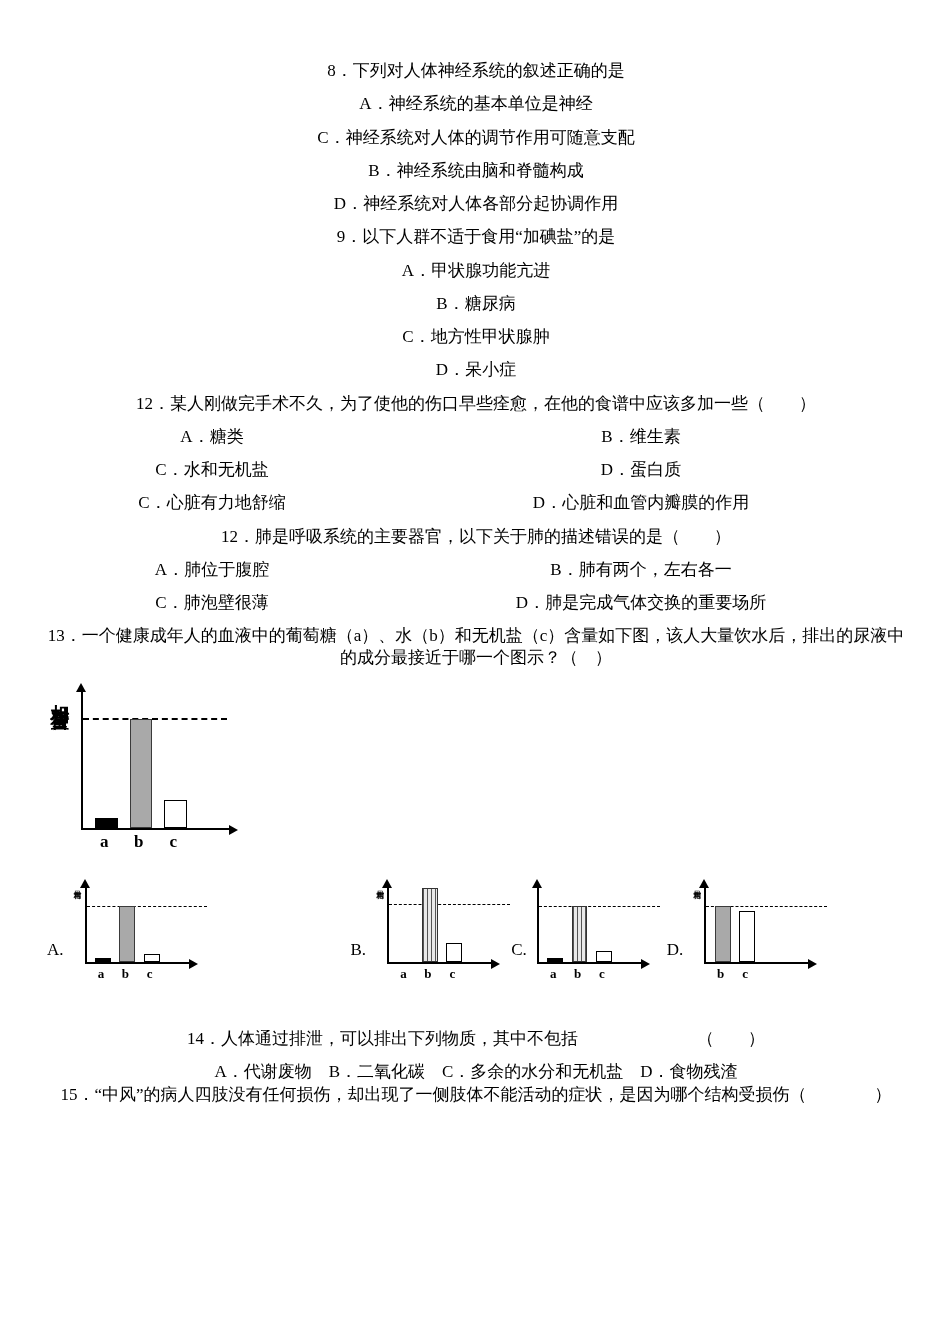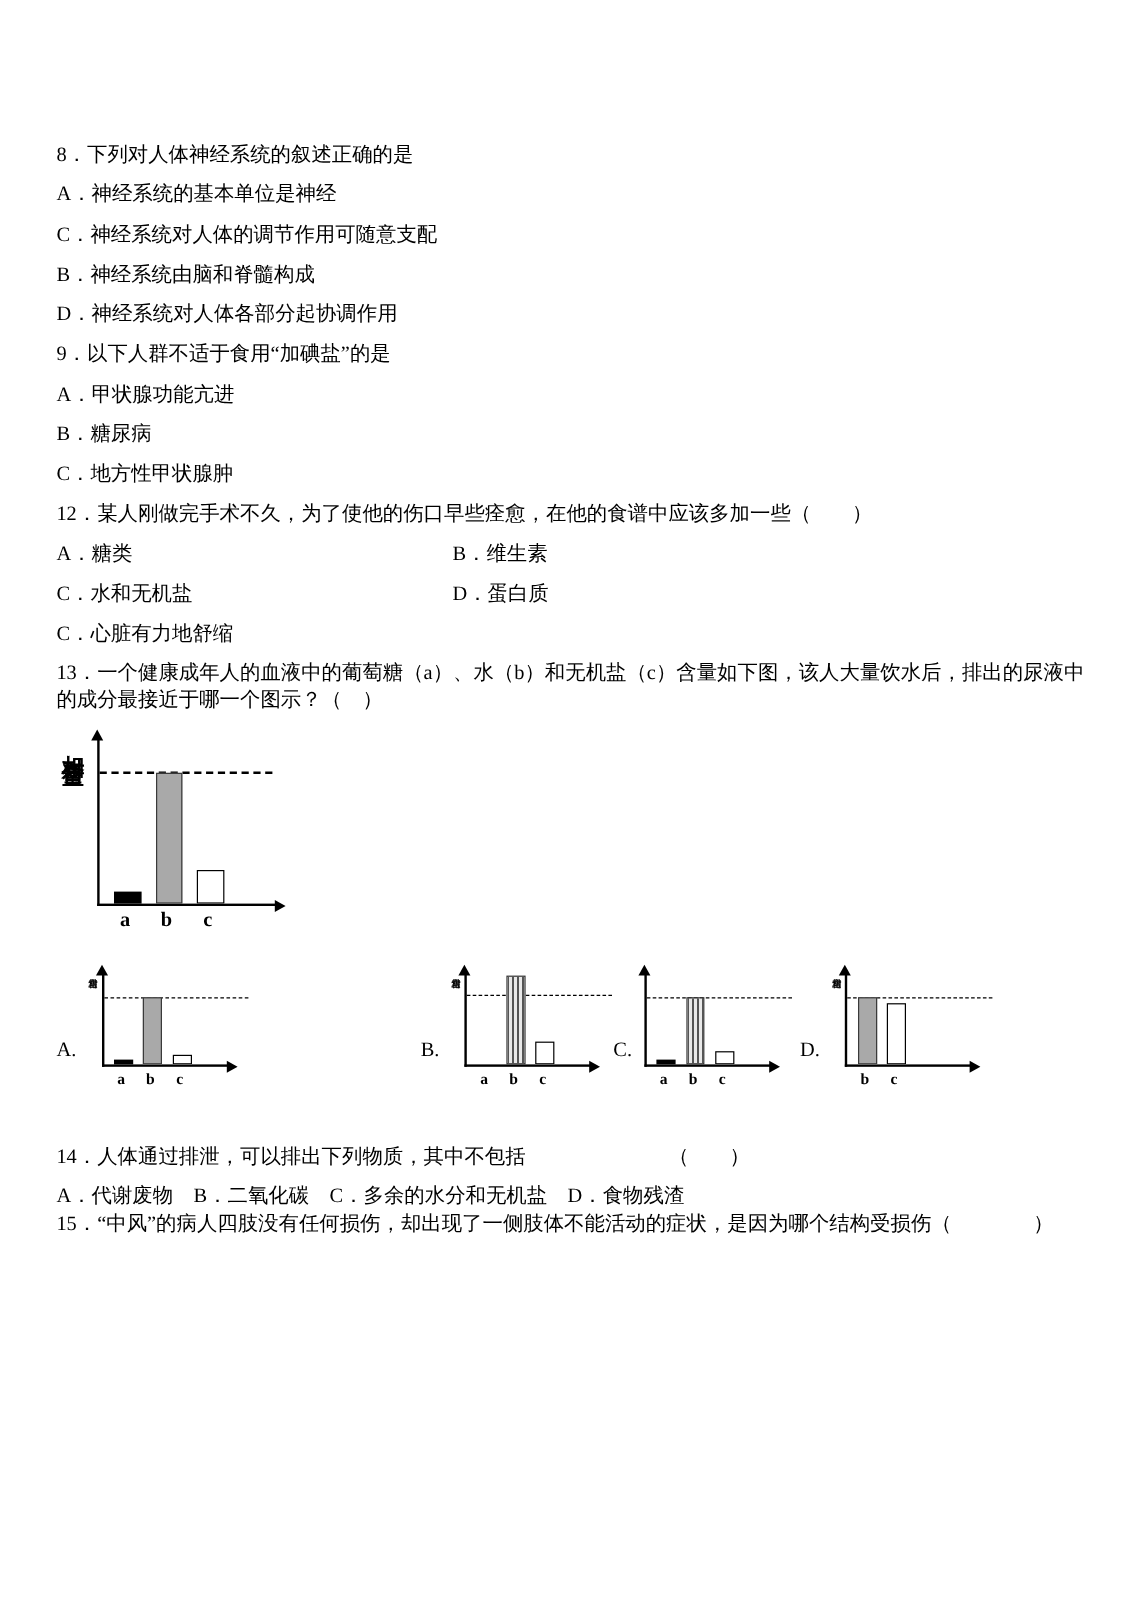--- a/index.html
+++ b/index.html
@@ -3,21 +3,21 @@
 <meta charset="utf-8">
 <style>
   * { margin:0; padding:0; box-sizing:border-box; }
   html,body { background:#fff; }
   body {
     width:950px; min-height:1344px; margin:0 auto;
     color:#000;
     font-family:"Liberation Serif","DejaVu Serif",serif;
     font-size:17px;
   }
-  .doc { padding:118px 45px 40px 47px; }
+  .doc { padding:60px 45px 40px 47px;text-align:center; }
   .line { line-height:1.25; margin-bottom:12px; }
   .cols { display:grid; grid-template-columns:330px 1fr; }
   .opts-inline { margin-bottom:2px; }
 
   
   .chart { display:flex; align-items:flex-end; }
   .plot-wrap { display:flex; flex-direction:column; }
   .plot {
     position:relative;
     border-left:2px solid #000;
@@ -75,40 +75,53 @@
     <p class="line">C．神经系统对人体的调节作用可随意支配</p>
     <p class="line">B．神经系统由脑和脊髓构成</p>
     <p class="line">D．神经系统对人体各部分起协调作用</p>
   </section>
 
   <section>
     <p class="line">9．以下人群不适于食用“加碘盐”的是</p>
     <p class="line">A．甲状腺功能亢进</p>
     <p class="line">B．糖尿病</p>
     <p class="line">C．地方性甲状腺肿</p>
+    <p class="line">D．呆小症</p>
   </section>
 
   <section>
     <p class="line">12．某人刚做完手术不久，为了使他的伤口早些痊愈，在他的食谱中应该多加一些（　　）</p>
     <div class="line cols">
       <span>A．糖类</span>
       <span>B．维生素</span>
     </div>
     <div class="line cols">
       <span>C．水和无机盐</span>
       <span>D．蛋白质</span>
     </div>
   </section>
 
   <section>
     <div class="line cols">
       <span>C．心脏有力地舒缩</span>
-    </div>
-  </section>
-
+      <span>D．心脏和血管内瓣膜的作用</span>
+    </div>
+  </section>
+
+  <section>
+    <p class="line">12．肺是呼吸系统的主要器官，以下关于肺的描述错误的是（　　）</p>
+    <div class="line cols">
+      <span>A．肺位于腹腔</span>
+      <span>B．肺有两个，左右各一</span>
+    </div>
+    <div class="line cols">
+      <span>C．肺泡壁很薄</span>
+      <span>D．肺是完成气体交换的重要场所</span>
+    </div>
+  </section>
 
   <section>
     <p class="line">13．一个健康成年人的血液中的葡萄糖（a）、水（b）和无机盐（c）含量如下图，该人大量饮水后，排出的尿液中的成分最接近于哪一个图示？（　）</p>
 
     <div class="chart chart-main">
       <div class="ylabel">相对含量</div>
       <div class="plot-wrap">
         <div class="plot">
             <div class="dash-line" style="bottom: 108.2px;"></div>
             <div class="bar black" style="left: 12px; width: 22.5px; height: 10px;"></div>

